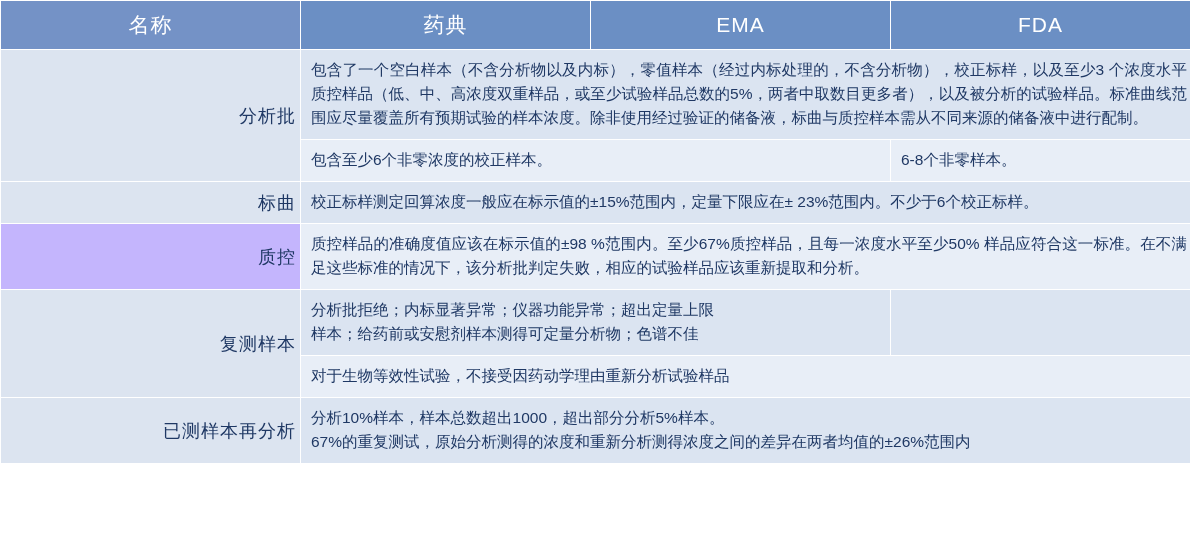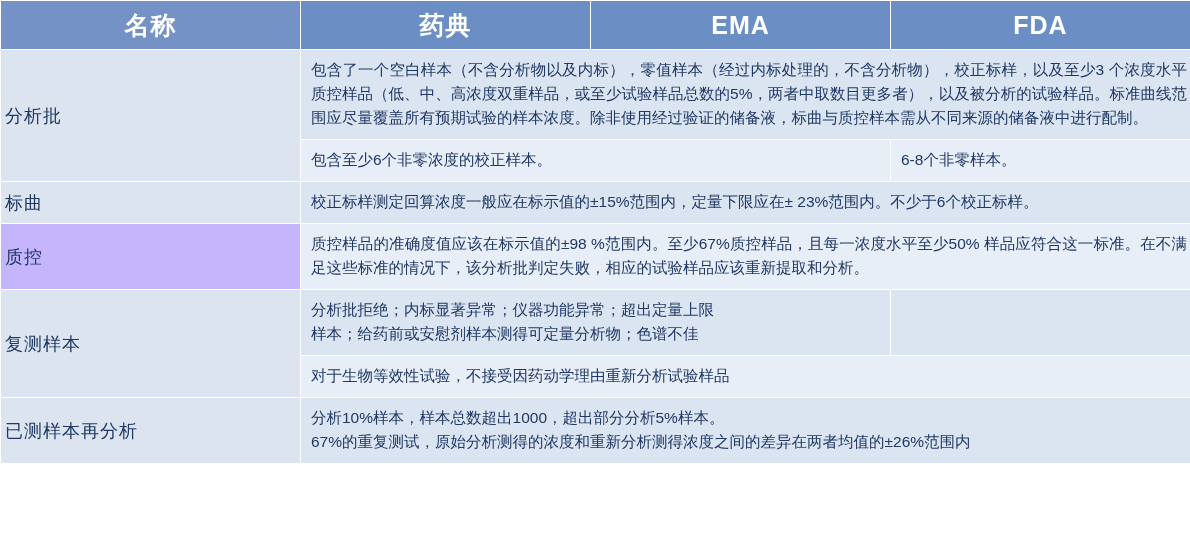--- a/index.html
+++ b/index.html
@@ -19,34 +19,34 @@
     table-layout: fixed;
   }
   table.cmp td, table.cmp th {
     border: 1px solid #ffffff;
     vertical-align: middle;
   }
   
   thead th {
     background: #6b8fc4;
     color: #ffffff;
-    font-size: 25px;
-    font-weight: bold;
+    font-size: 21px;
+    font-weight: normal;
     text-align: center;
     height: 40px;
     padding: 4px 6px;
     letter-spacing: 1px;
   }
   thead th.h-name { background: #7492c6; }
   
   td.rowlabel {
     background: #dce4f0;
     color: #1f3864;
     font-size: 18px;
-    text-align: left;
+    text-align: right;
     padding: 8px 4px;
     letter-spacing: 1px;
   }
   
   td.body {
     background: #dbe4f1;
     color: #1f3864;
     font-size: 15.5px;
     line-height: 1.55;
     padding: 8px 3px 9px 10px;

